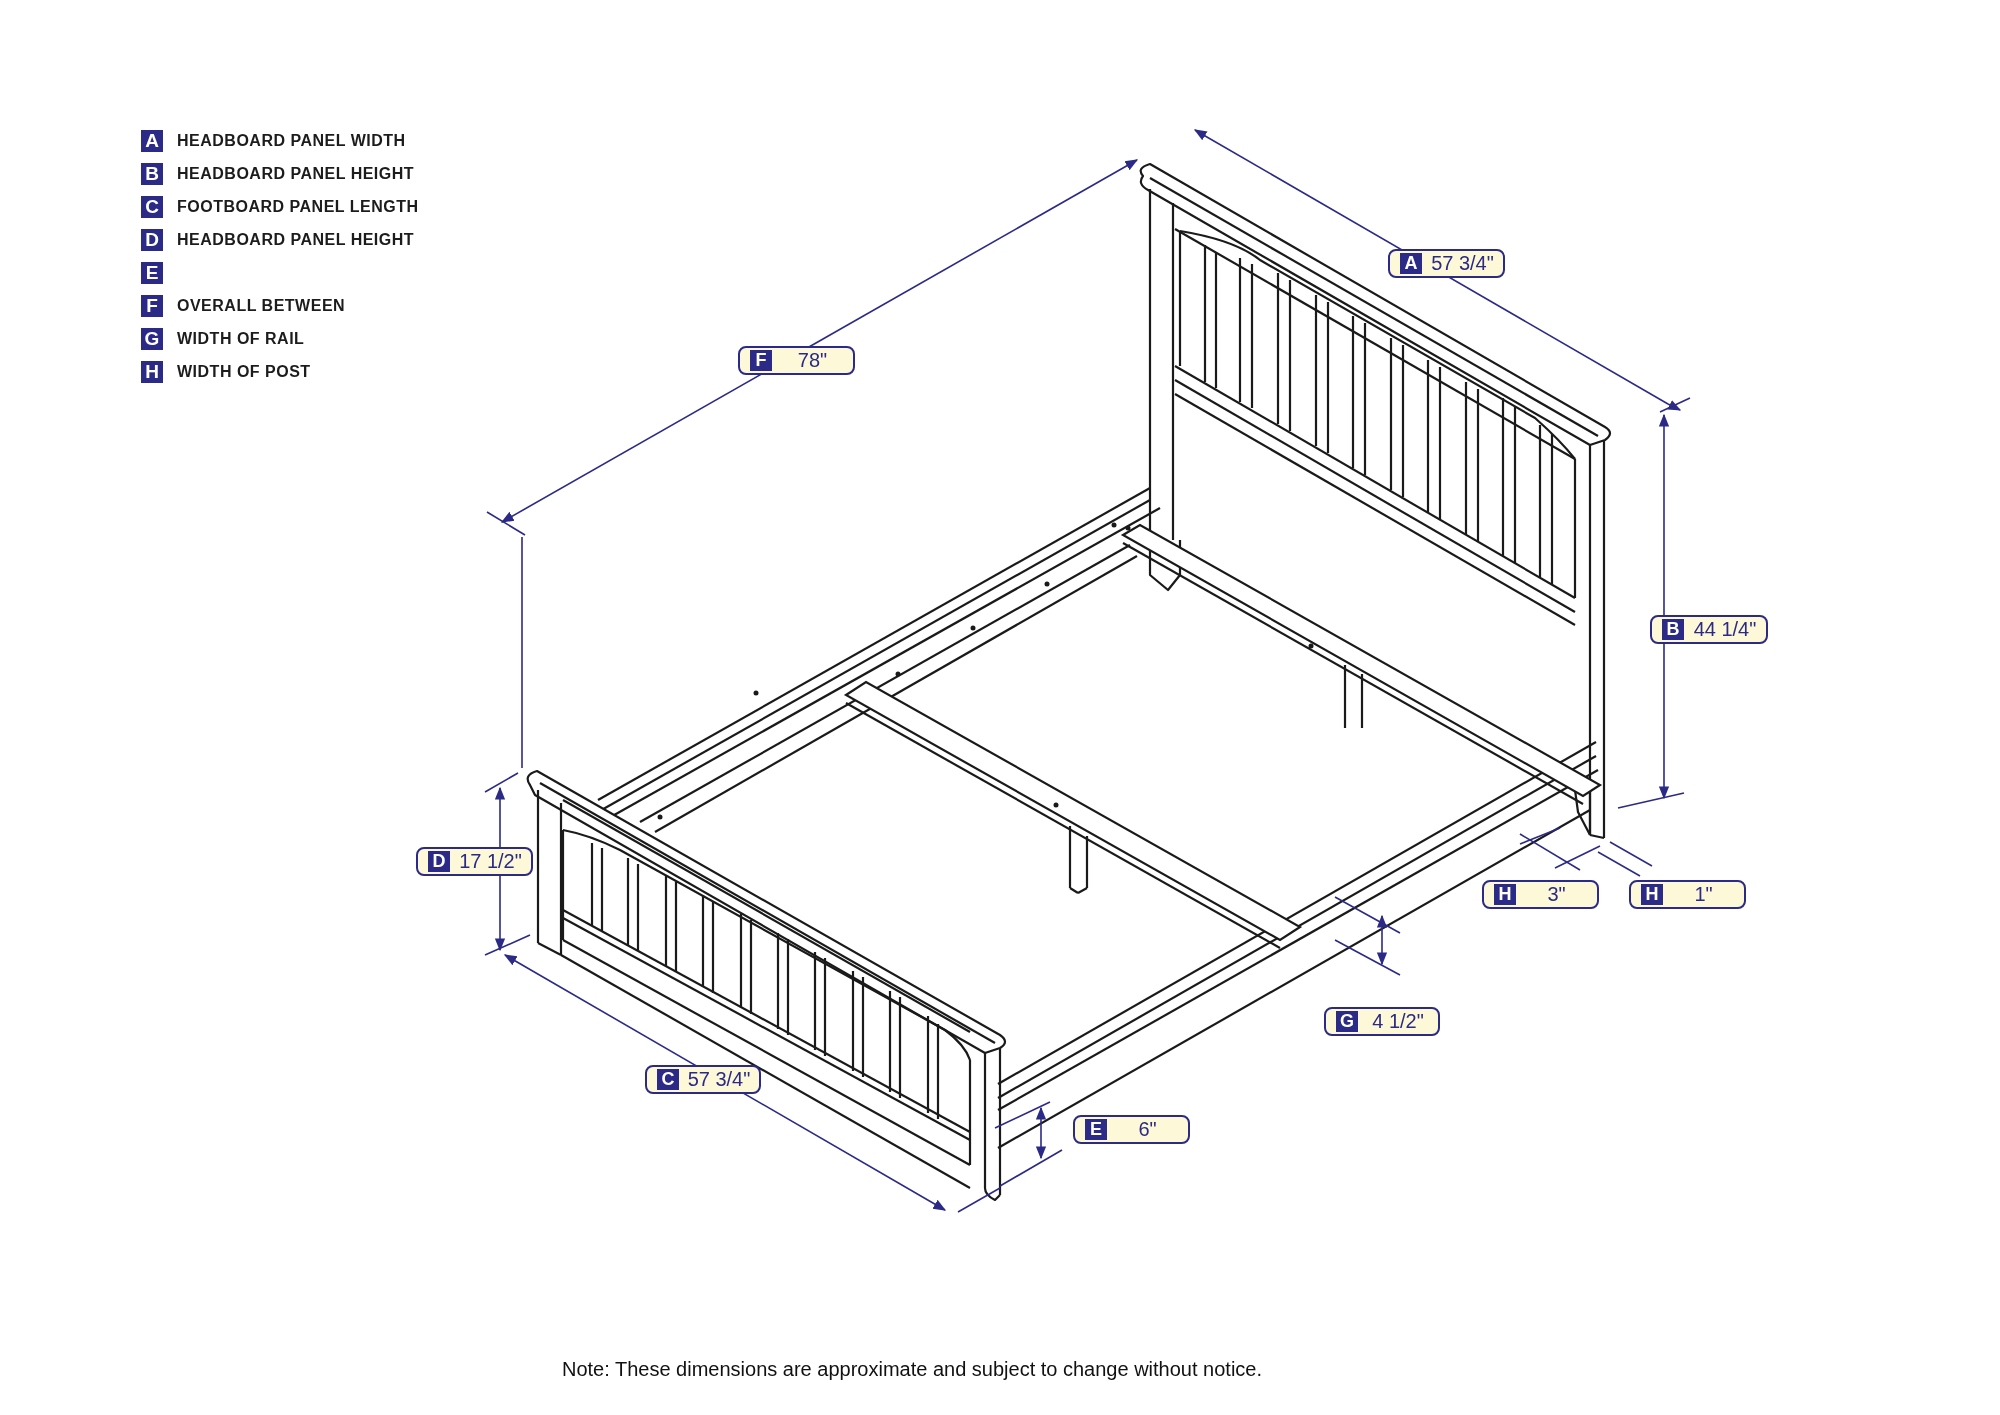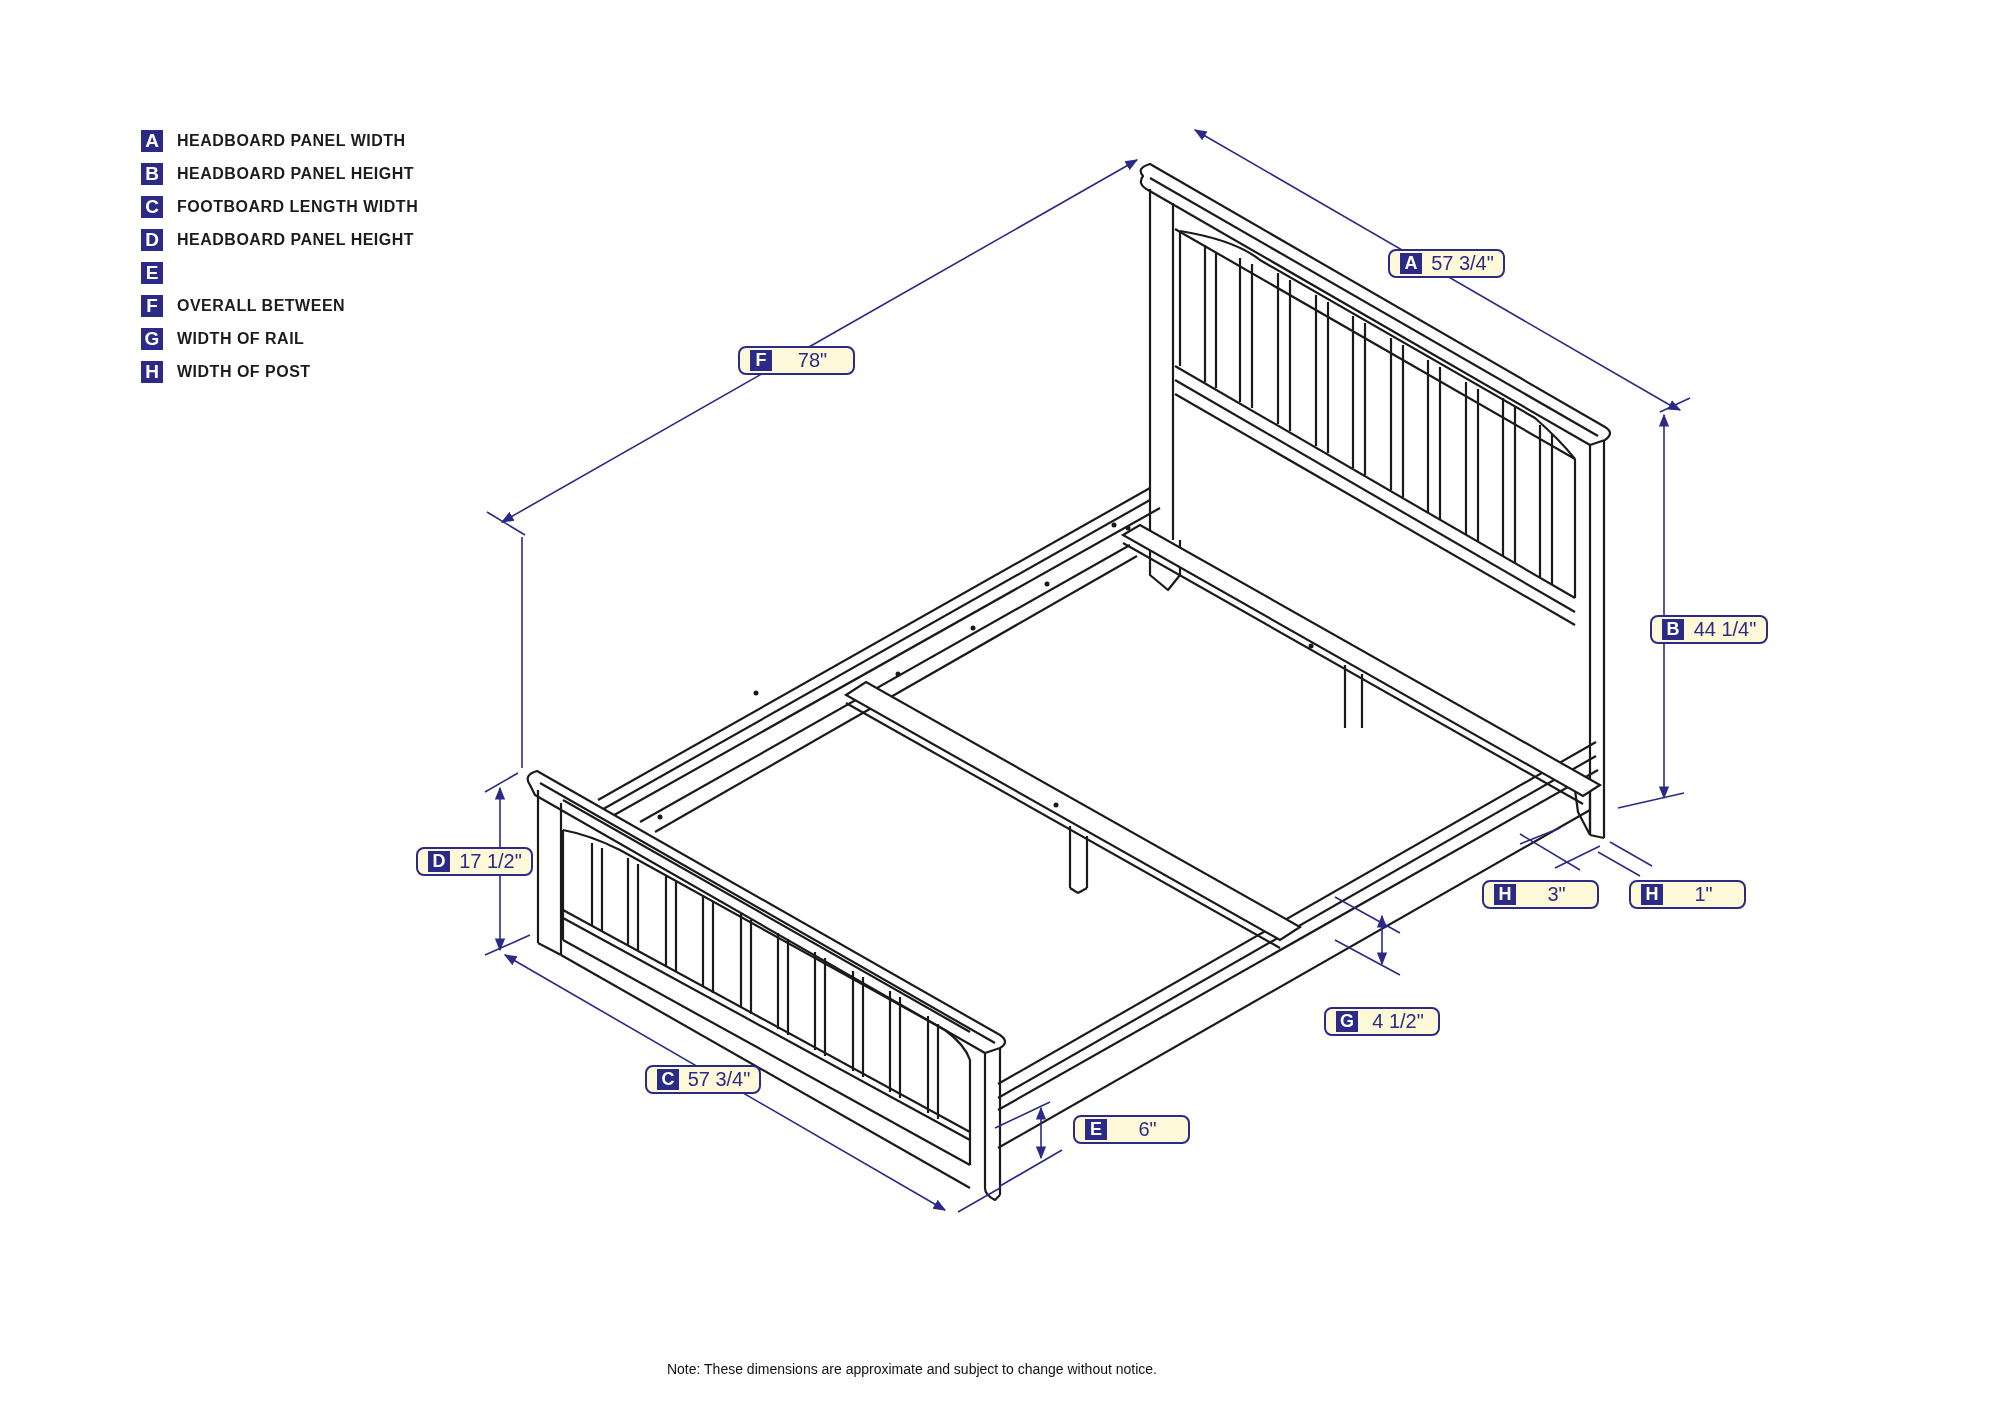--- a/index.html
+++ b/index.html
@@ -18,21 +18,21 @@
   
   .callout { position: absolute; height: 29px; background: #fdf8d7; border: 2px solid #2b2a86;
              border-radius: 8px; display: flex; align-items: center; box-sizing: border-box; }
   .callout-key { width: 22px; height: 21px; margin-left: 10px; background: #2b2a86; color: #fff;
                  font-weight: bold; font-size: 18px; display: flex; align-items: center;
                  justify-content: center; flex: 0 0 auto; }
   .callout-value { flex: 1; text-align: center; font-size: 20px; color: #2b2a86; }
 
   
   .note { position: absolute; left: 0; width: 1824px; top: 1355px; text-align: center;
-          font-size: 14px; color: #111; line-height: 28px; }
+          font-size: 20px; color: #111; line-height: 28px; }
   .note-line2 { padding-left: 6px; }
 </style>
 </head>
 <body>
 
 <svg id="drawing" viewBox="0 0 2000 1415" xmlns="http://www.w3.org/2000/svg">
   <defs>
     <marker id="arr" viewBox="0 0 10 10" refX="9" refY="5" markerWidth="8" markerHeight="8" orient="auto-start-reverse">
       <path d="M0,1 L10,5 L0,9 Z" fill="#2b2a86"></path>
     </marker>
@@ -212,21 +212,21 @@
   <div class="legend-row">
     <span class="legend-key">A</span>
     <span class="legend-text">HEADBOARD PANEL WIDTH</span>
   </div>
   <div class="legend-row">
     <span class="legend-key">B</span>
     <span class="legend-text">HEADBOARD PANEL HEIGHT</span>
   </div>
   <div class="legend-row">
     <span class="legend-key">C</span>
-    <span class="legend-text">FOOTBOARD LENGTH WIDTH</span>
+    <span class="legend-text">FOOTBOARD PANEL LENGTH</span>
   </div>
   <div class="legend-row">
     <span class="legend-key">D</span>
     <span class="legend-text">HEADBOARD PANEL HEIGHT</span>
   </div>
   <div class="legend-row">
     <span class="legend-key">E</span>
   </div>
   <div class="legend-row">
     <span class="legend-key">F</span>

